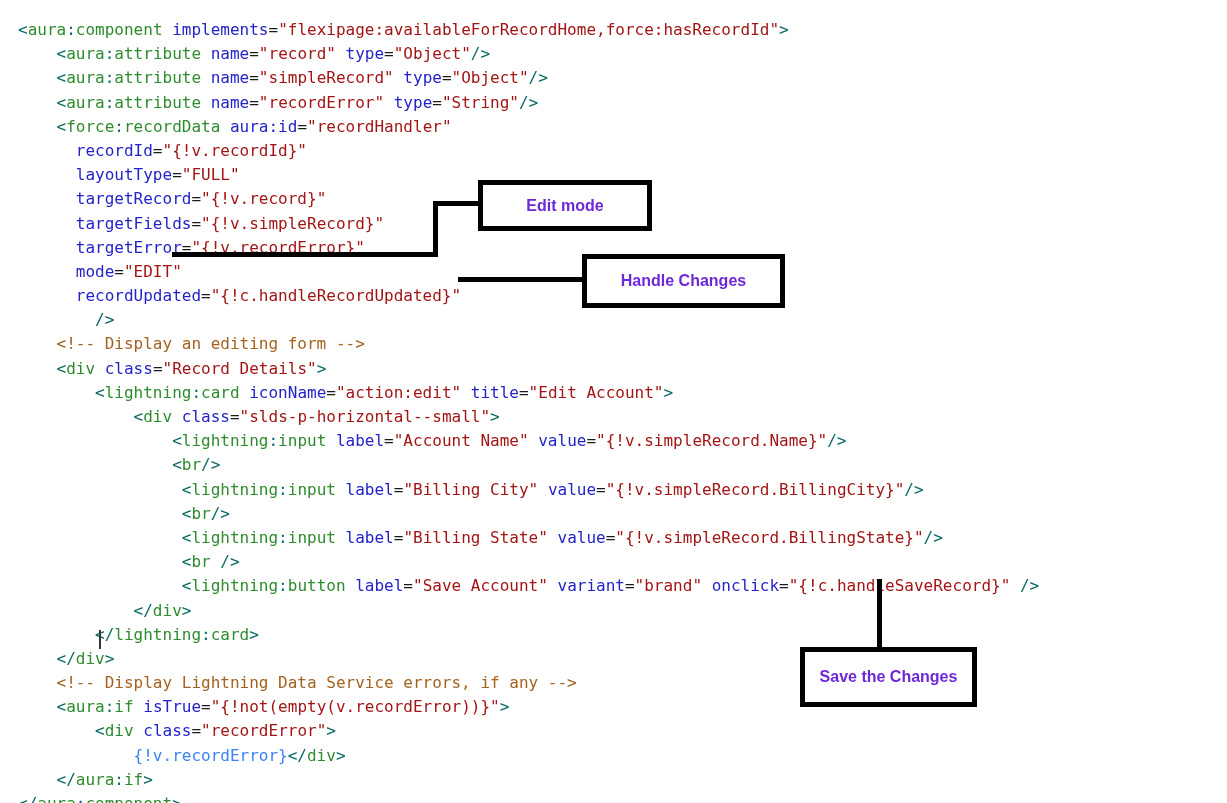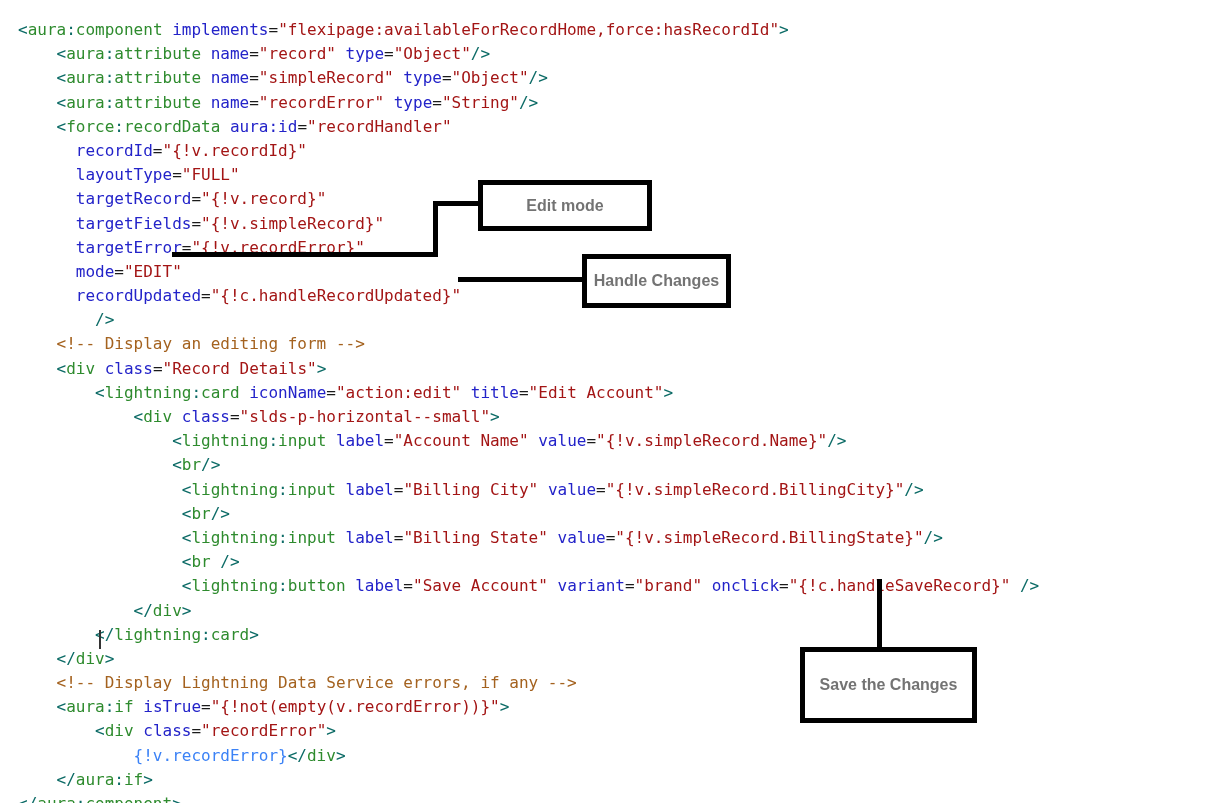--- a/index.html
+++ b/index.html
@@ -17,25 +17,25 @@
   .p{color:#0c6b66;}   
   .t{color:#2e8b2e;}   
   .a{color:#2323c9;}   
   .e{color:#1a1a1a;}   
   .s{color:#a31515;}   
   .c{color:#a4621f;text-align:center;}   
   .x{color:#3b82f6;}   
   .callout{
     position:absolute;border:5px solid #000;background:#fff;box-sizing:border-box;
     display:flex;align-items:center;justify-content:center;
-    font-family:"Liberation Sans",sans-serif;font-weight:bold;font-size:16px;color:#737373;
+    font-family:"Liberation Sans",sans-serif;font-weight:bold;font-size:16px;color:#6d28d9;
   }
   #box-edit{left:478px;top:180px;width:174px;height:51px;}
-  #box-handle{left:582px;top:254px;width:149px;height:54px;}
-  #box-save{left:800px;top:647px;width:177px;height:76px;}
+  #box-handle{left:582px;top:254px;width:203px;height:54px;}
+  #box-save{left:800px;top:647px;width:177px;height:60px;}
   .conn{position:absolute;background:#000;}
   #c-edit-h1{left:172px;top:252px;width:265px;height:5px;}
   #c-edit-v{left:433px;top:201px;width:5px;height:56px;}
   #c-edit-h2{left:433px;top:201px;width:45px;height:5px;}
   #c-handle-h{left:458px;top:277px;width:124px;height:5px;}
   #c-save-v{left:877px;top:579px;width:5px;height:68px;}
   #cursor{position:absolute;left:99px;top:630px;width:2px;height:19px;background:#333;}
 </style>
 </head>
 <body>

